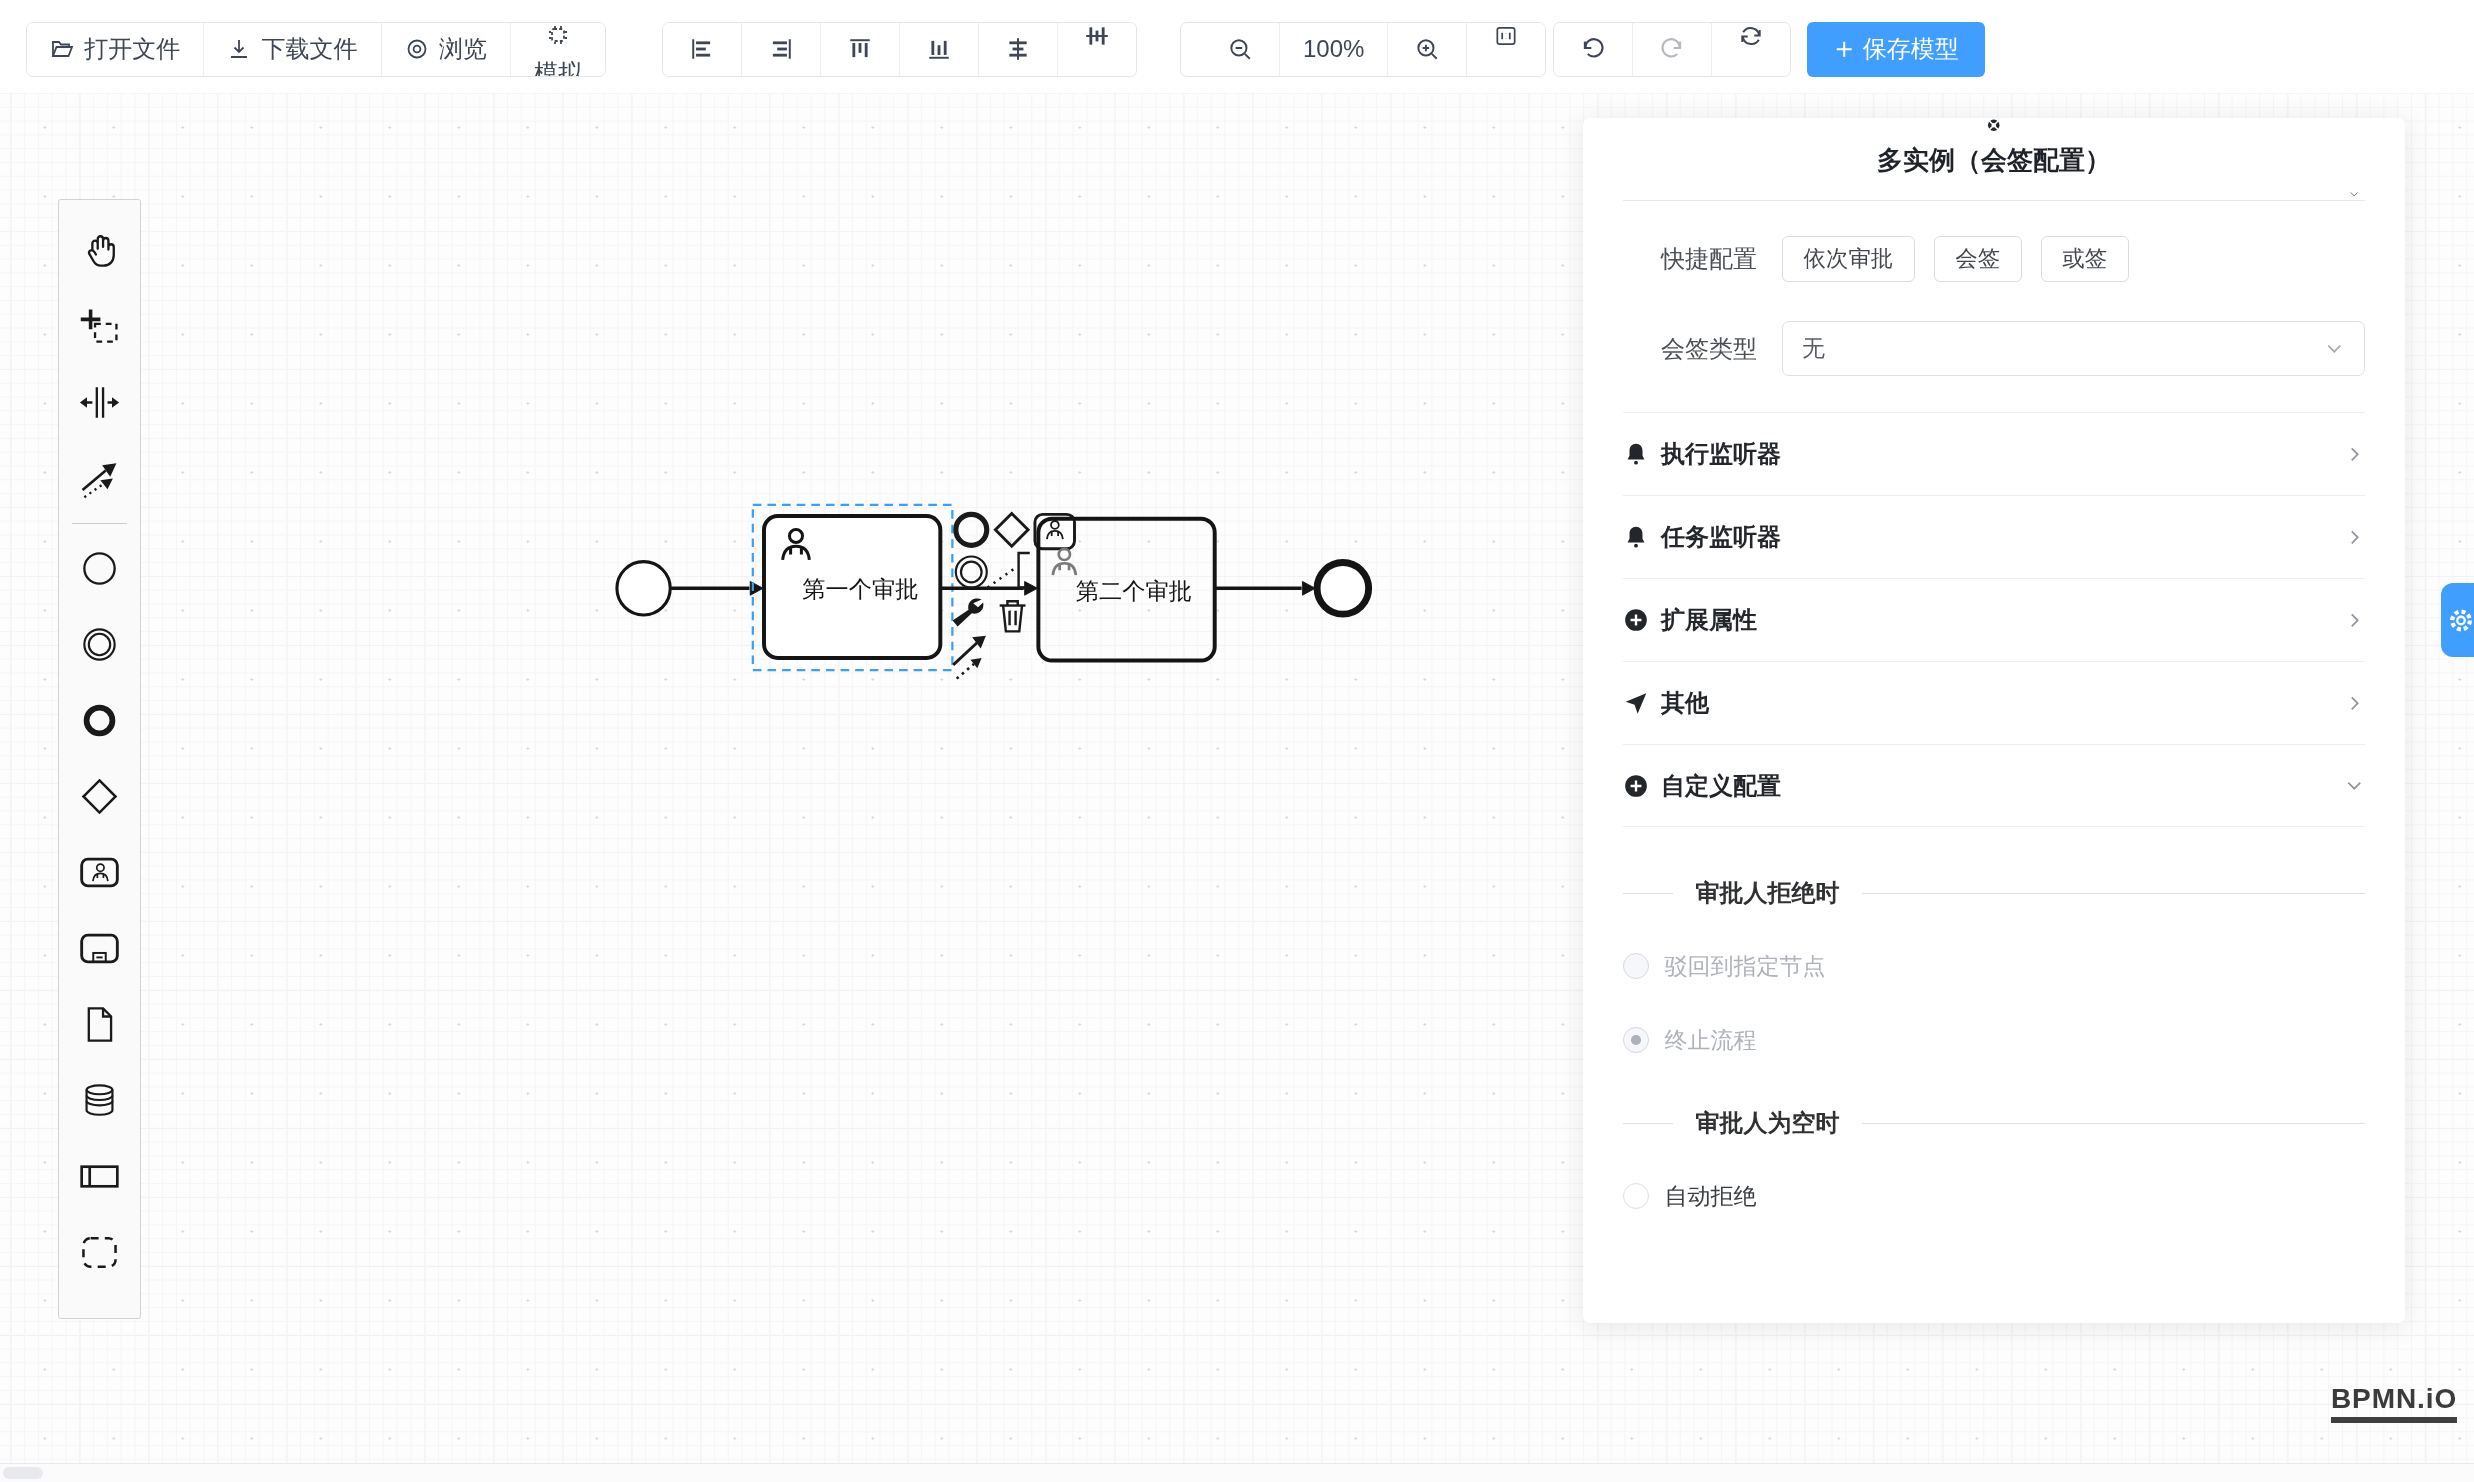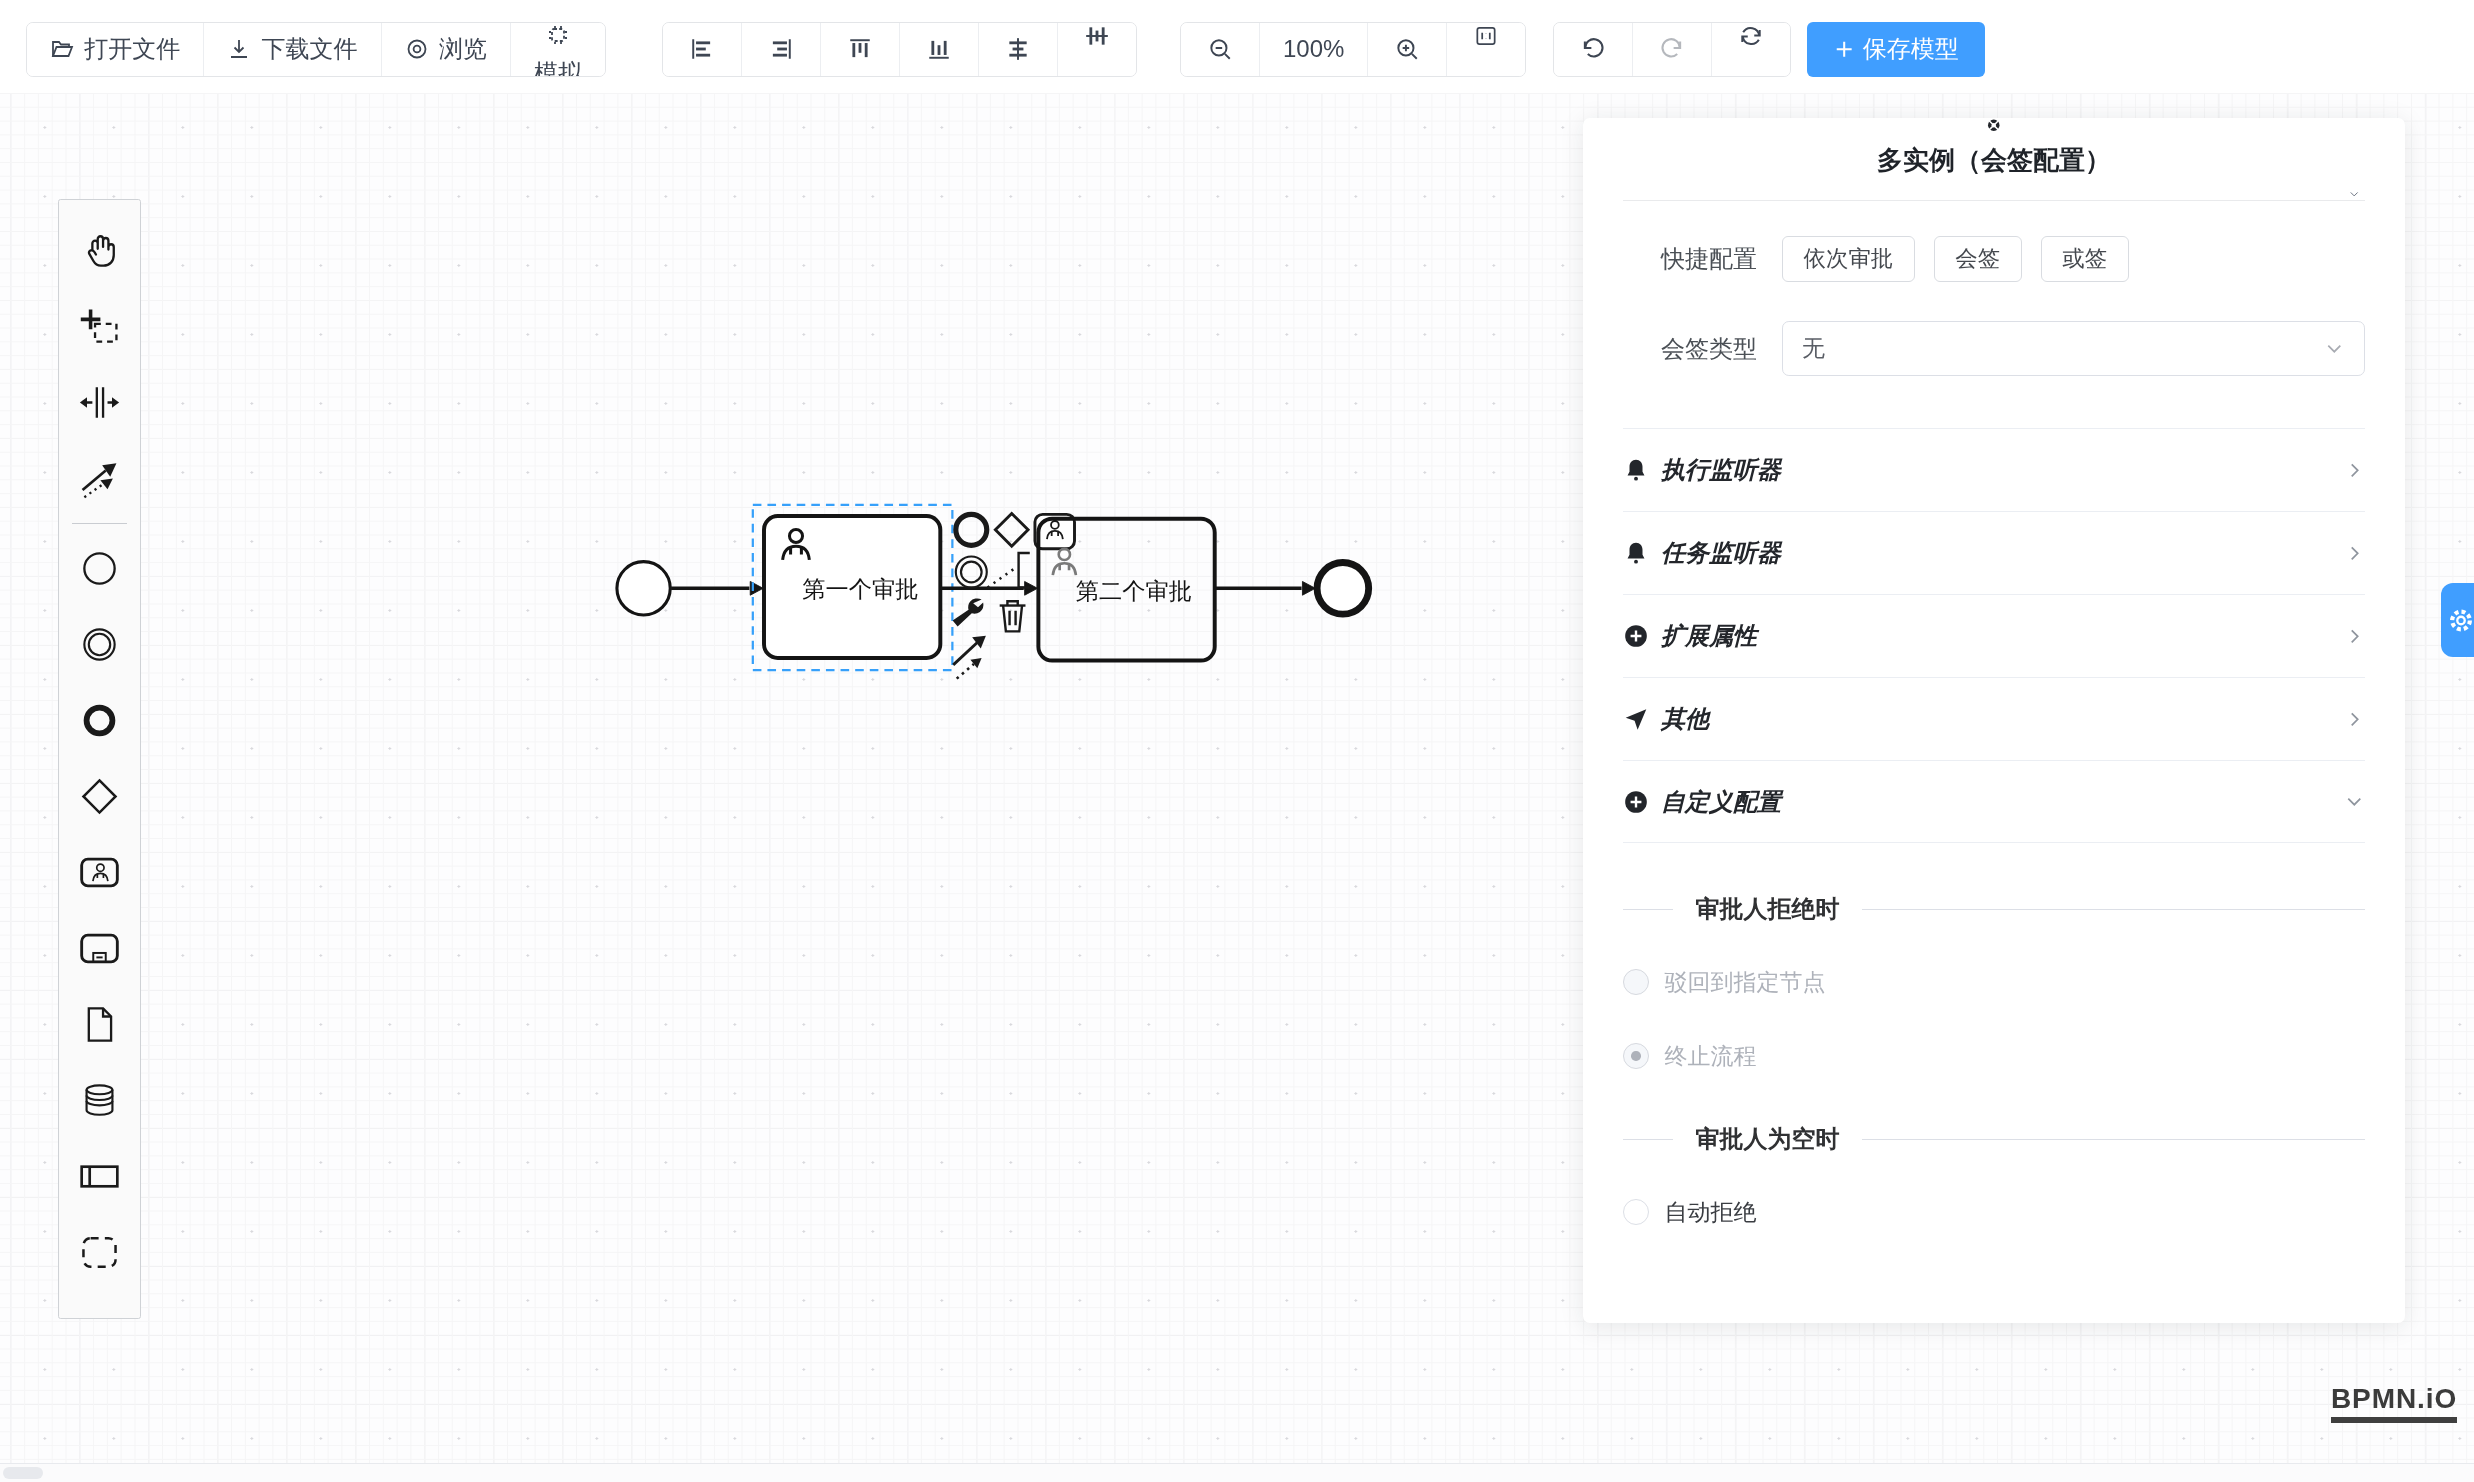--- a/index.html
+++ b/index.html
@@ -53,21 +53,21 @@
   .form-row { display:flex; align-items:center; margin-left:38px; }
   .form-row.qc { margin-top:31px; height:53px; }
   .form-row.st { margin-top:36px; height:55px; }
   .form-label { font-size:24px; color:#4b5056; width:102px; flex:0 0 auto; margin-right:19px; }
   .qc-btn { height:46px; padding:0 20.6px; margin-right:19px; background:#fff;
     border:0.9px solid #d9dce1; border-radius:6px; font-size:22.4px; color:#45494f;
     font-family:inherit; cursor:pointer; }
   .select { flex:1; height:55px; border:0.9px solid #dcdfe6; border-radius:6.9px;
     display:flex; align-items:center; padding:0 19px; font-size:23px; color:#5a5e66; cursor:pointer; }
   .select .chev { color:#a8abb2; }
-  .sections { list-style:none; margin-top:52px;font-style:italic; }
+  .sections { list-style:none; margin-top:36px; }
   .sec-row { height:83px; display:flex; align-items:center; gap:12px;
     border-top:0.9px solid #ebeef3; cursor:pointer; }
   .sec-row:last-child { border-bottom:0.9px solid #ebeef3; }
   .sec-label { font-size:24px; font-weight:600; color:#23262b; }
   .divider { display:flex; align-items:center; margin-top:50px; }
   .divider .ln-s { width:50px; height:0.9px; background:#dcdfe6; flex:0 0 auto; }
   .divider .ln-l { flex:1; height:0.9px; background:#dcdfe6; }
   .divider .dv-title { font-size:24px; font-weight:700; color:#303133; margin:0 22.4px; }
   .radio-row { display:flex; align-items:center; gap:15.5px; margin-top:40px; height:34px; cursor:pointer; }
   .rb { width:26px; height:26px; border-radius:50%; border:1.7px solid #dcdfe6; background:#fff;
@@ -254,21 +254,21 @@
       <div class="tb-btn icon-only">
         <svg width="26" height="26" viewBox="0 0 24 24" fill="#3e4653">
           <rect x="2" y="11.1" width="20" height="1.8"></rect>
             <rect x="5" y="4" width="2.6" height="16"></rect>
             <rect x="10.7" y="7" width="2.6" height="10"></rect>
             <rect x="16.4" y="4" width="2.6" height="16"></rect>
         </svg>
       </div>
     </div>
 
-    <div class="tb-group" style="left:1180px;">
+    <div class="tb-group" style="left:1180px;padding-left:20px;">
       <div class="tb-btn icon-only">
         <svg width="26" height="26" viewBox="0 0 24 24" fill="none" stroke="#3e4653" stroke-width="1.8">
           <circle cx="11" cy="11" r="7"></circle>
             <path d="M16.5 16.5 21 21 M8 11h6"></path>
         </svg>
       </div>
       <div class="tb-btn">
         <span class="zoom-level">100%</span>
       </div>
       <div class="tb-btn icon-only">

